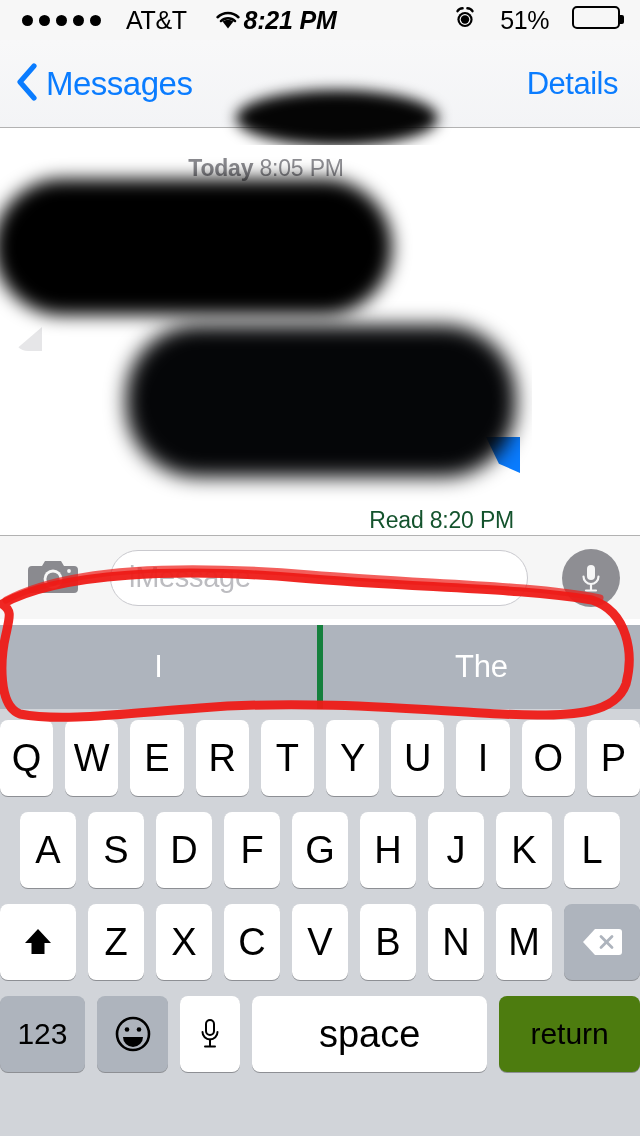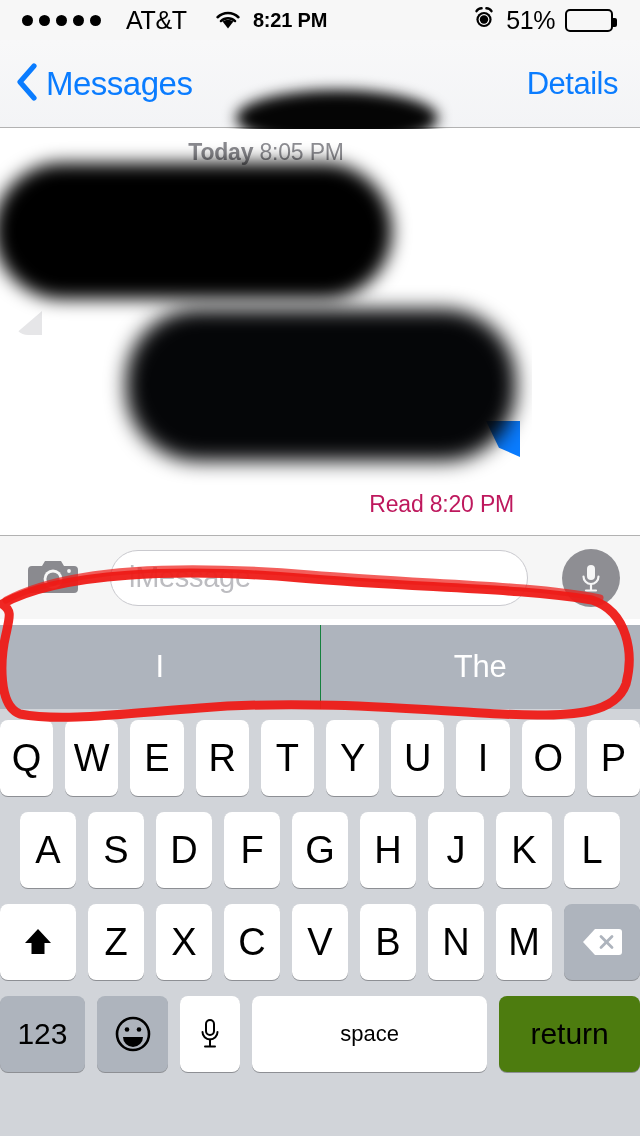--- a/index.html
+++ b/index.html
@@ -15,23 +15,23 @@
     position:absolute; top:0; left:0; width:640px; height:40px;
     background:#f7f7f7; display:flex; align-items:center;
   }
   .sb-left{ position:absolute; left:22px; display:flex; align-items:center; gap:25px; }
   .dots{ display:flex; gap:6px; align-items:center; }
   .dot{ width:11px; height:11px; border-radius:50%; background:#000; }
   .carrier{ font-size:25px; color:#000; letter-spacing:-.3px; }
   .wifi{ margin-left:2px; }
   .sb-time{
     position:absolute; left:0; width:580px; text-align:center;
-    font-size:20px; font-weight:bold; color:#000; letter-spacing:-.2px;
-  }
-  .sb-right{ position:absolute; right:27px; display:flex; align-items:center; gap:10px; }
+    font-size:25px; font-weight:bold; color:#000; letter-spacing:-.2px;font-style:italic;
+  }
+  .sb-right{ position:absolute; right:20px; display:flex; align-items:flex-start; gap:23px; }
   .alarm{ }
   .batt-pct{ font-size:25px; color:#000; letter-spacing:-.4px; }
   .batt{
     position:relative; width:48px; height:23px;
     border:2px solid #000; border-radius:5px; padding:2px;
   }
   .batt-fill{ height:100%; background:#000; border-radius:2px; }
   .batt-nub{
     position:absolute; right:-6px; top:7px; width:4px; height:9px;
     background:#000; border-radius:0 2px 2px 0;
@@ -55,21 +55,21 @@
   }
   .title-redact{
     position:absolute; left:236px; top:50px; width:202px; height:56px;
     border-radius:50% / 50%;
     background:#050505;
     filter:blur(7px);
   }
 
   
   .convo{
-    position:absolute; top:129px; left:0; width:532px; height:406px;
+    position:absolute; top:145px; left:0; width:532px; height:406px;
     background:#fff; overflow:hidden;
   }
   .daystamp{
     width:100%; text-align:center; margin-top:10px;
     font-size:23px; color:#8e8e93; letter-spacing:-.2px;
   }
   .daystamp b{ color:#8a8a8f; font-weight:bold; }
 
   .bubble-in-wrap{ position:absolute; left:0; top:34px; }
   .bubble-in{
@@ -91,21 +91,21 @@
     clip-path:polygon(0 0, 100% 0, 100% 100%, 38% 74%);
   }
   .bubble-out{
     position:relative; width:390px; height:152px;
     border-radius:72px;
     background:#050608; filter:blur(10px);
     margin-right:16px;
   }
   .readstamp{
     position:absolute; right:18px; top:362px;
-    font-size:23px; color:#be185d; letter-spacing:-.2px;
+    font-size:23px; color:#14532d; letter-spacing:-.2px;
   }
 
   
   .inputbar{
     position:absolute; top:535px; left:0; width:640px; height:84px;
     background:#f6f6f6;
     border-top:1px solid #b2b2b2;
     display:flex; align-items:center;
   }
   .cam-btn{ position:absolute; left:28px; top:50%; transform:translateY(-50%); cursor:pointer; }
@@ -124,21 +124,21 @@
 
   
   .predbar{
     position:absolute; top:625px; left:0; width:640px; height:84px;
     background:#aeb4bd; display:flex;
   }
   .pred{
     flex:1; display:flex; align-items:center; justify-content:center;
     font-size:31px; color:#fff; letter-spacing:-.2px; cursor:pointer;
   }
-  .pred + .pred{ border-left:1px solid #15803d; }
+  .pred + .pred{ border-left:6px solid #15803d; }
 
   
   .keyboard{
     position:absolute; top:709px; left:0; width:640px; height:427px;
     background:#d1d4d9; padding-top:11px;
   }
   .krow{ display:flex; justify-content:center; align-items:center; margin-bottom:16px; }
   .krow.r1{ gap:12px; }
   .krow.r2{ gap:12px; }
   .krow.r3{ gap:12px; }
@@ -147,21 +147,21 @@
     width:56px; height:76px; background:#fff; border-radius:8px;
     box-shadow:0 1px 0 #8d8f94;
     display:flex; align-items:center; justify-content:center;
     font-size:38px; color:#000; cursor:pointer; user-select:none;
   }
   .key.wide-shift{ width:78px; }
   .key.wide-del{ width:78px; background:#aeb4bd; box-shadow:0 1px 0 #8d8f94; }
   .key.k123{ width:88px; background:#aeb4bd; font-size:30px; box-shadow:0 1px 0 #8d8f94; }
   .key.kemoji{ width:74px; background:#aeb4bd; box-shadow:0 1px 0 #8d8f94; }
   .key.kmic{ width:62px; background:#fff; }
-  .key.kspace{ width:244px; font-size:22px; }
+  .key.kspace{ width:244px; font-size:38px; }
   .key.kreturn{ width:146px; background:#4d7c0f; font-size:30px; box-shadow:0 1px 0 #8d8f94; }
 
   
   .annot{
     position:absolute; top:0; left:0; width:640px; height:1136px;
     pointer-events:none;
   }
 </style>
 </head>
 <body>

